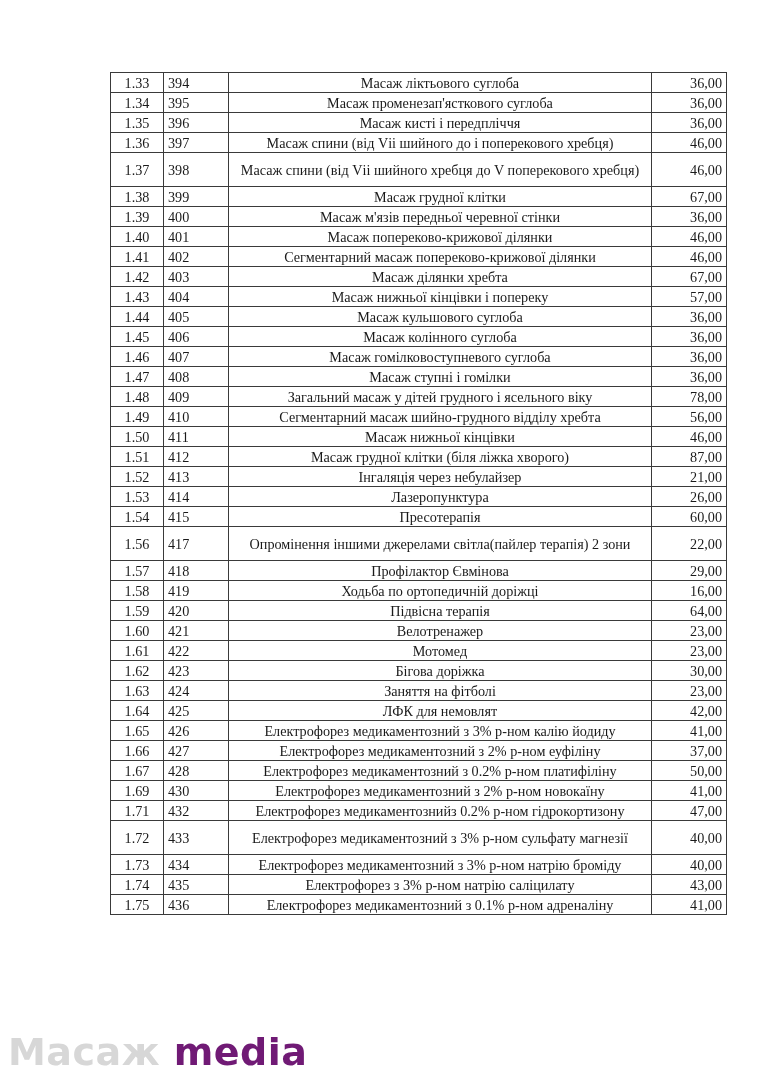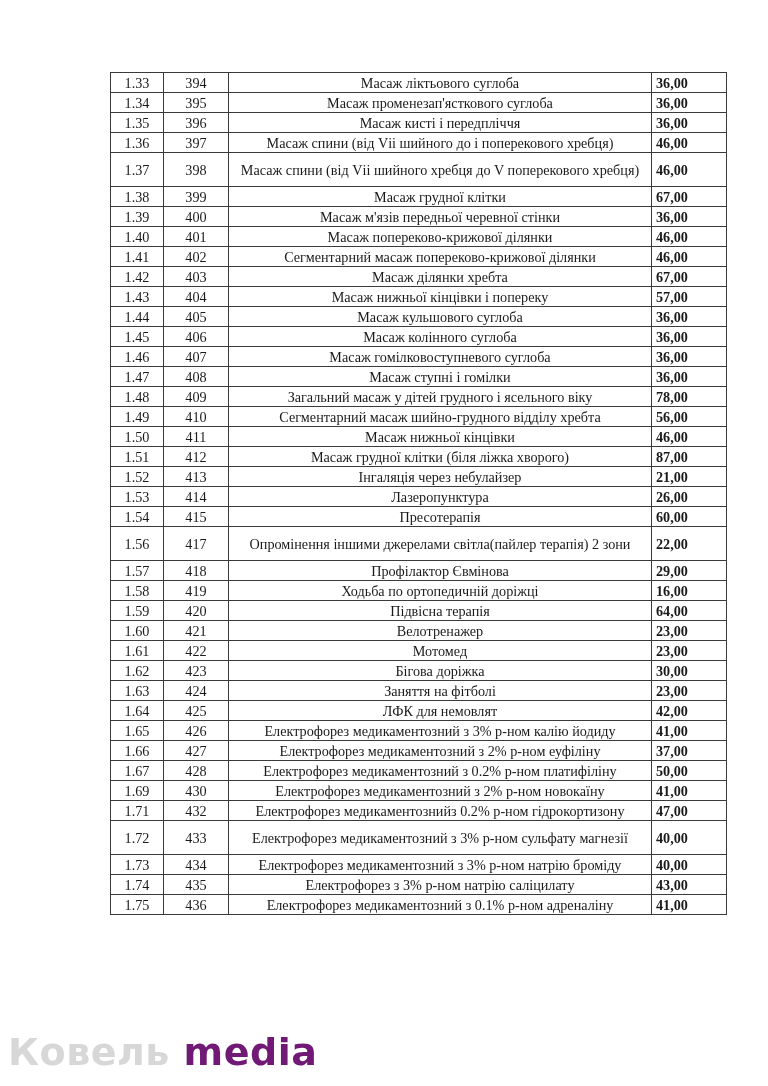--- a/index.html
+++ b/index.html
@@ -2,23 +2,23 @@
 <html><head>
 <meta charset="utf-8">
 <style>
   html, body { margin: 0; padding: 0; background: #ffffff; }
   body { width: 768px; height: 1086px; position: relative; overflow: hidden;
          font-family: "Liberation Serif", serif; color: #1a1a1a; }
   table.price { position: absolute; left: 110px; top: 72px; width: 617px;
                 border-collapse: collapse; font-size: 14.2px; line-height: 16px; }
   table.price td { border: 1px solid #3a3a3a; padding: 1px 4px; vertical-align: middle; }
   td.c1 { width: 44px; text-align: center; margin-top: 36px; }
-  td.c2 { width: 56px; text-align: center; }
+  td.c2 { width: 56px; text-align: left; }
   td.c3 { text-align: center; padding-left: 6px; }
-  td.c4 { width: 66px; text-align: left; font-weight: bold; }
+  td.c4 { width: 66px; text-align: right; }
   tr.r { height: 20px; }
   tr.r2 { height: 34px; }
   .watermark { position: absolute; left: 8px; top: 1030px; font-family: "DejaVu Sans", sans-serif;
                font-weight: bold; font-size: 38px; letter-spacing: 0.5px; }
   .wm-a { color: #d7d7d7; }
   .wm-b { color: #701a75; }
 </style>
 </head>
 <body>
 
@@ -261,15 +261,15 @@
       <tr class="r">
         <td class="c1">1.75</td>
         <td class="c2">436</td>
         <td class="c3">Електрофорез медикаментозний з 0.1% р-ном адреналіну</td>
         <td class="c4">41,00</td>
       </tr>
     </tbody>
 </table>
 
 <div class="watermark">
-  <span class="wm-a">Ковель</span>
+  <span class="wm-a">Масаж</span>
   <span class="wm-b">media</span>
 </div>
 
 </body></html>

